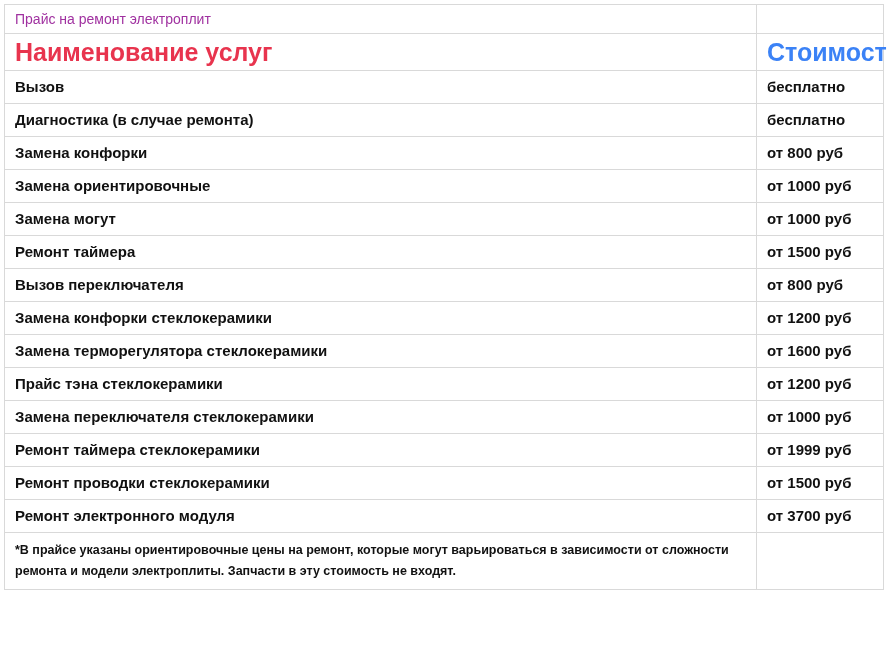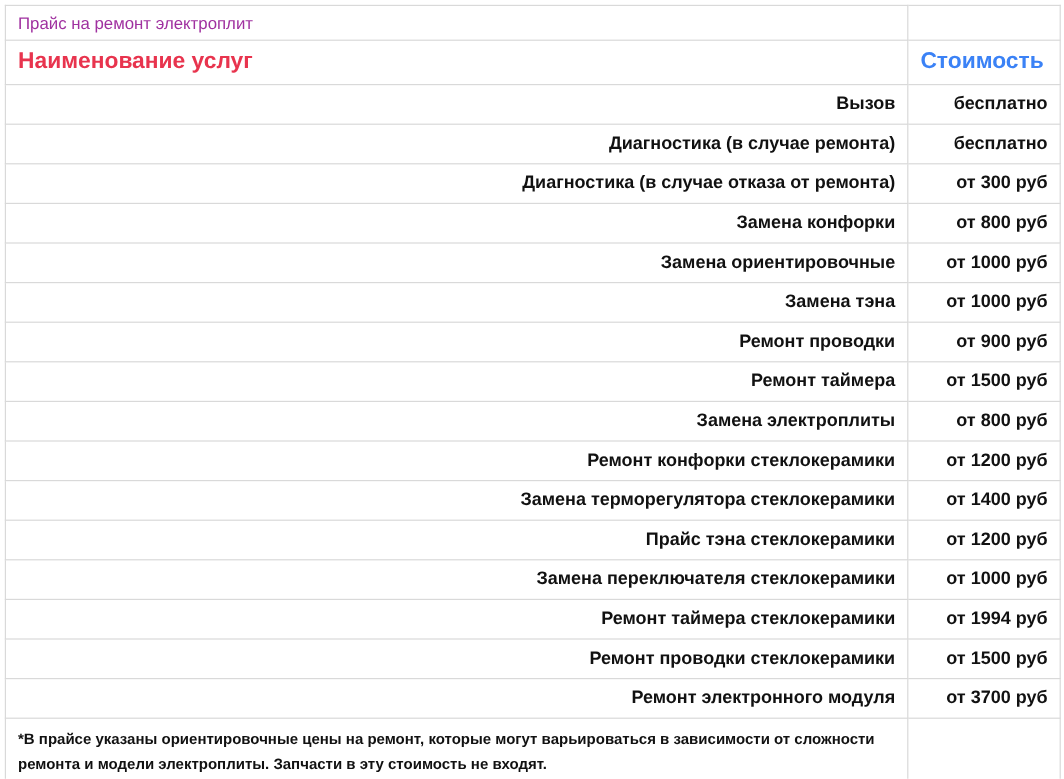--- a/index.html
+++ b/index.html
@@ -39,38 +39,37 @@
     line-height: 28px;
     white-space: nowrap;
   }
 
   
   .header-row td {
     height: 36px;
   }
   .header-cell {
     color: #e8344e;
-    font-size: 19px;
+    font-size: 25px;
     font-weight: bold;
     line-height: 36px;
     white-space: nowrap;
   }
   .header-cell.price {
     color: #3b82f6;
   }
 
   
   .row td {
     height: 32px;
     font-size: 15px;
     font-weight: bold;
     color: #111111;
     line-height: 32px;
     white-space: nowrap;
-    text-align: right;
   }
 
   
   .note-row td {
     height: 56px;
     vertical-align: middle;
   }
   .note-text {
     font-size: 12.5px;
     font-weight: bold;
@@ -109,66 +108,58 @@
 
     <tr class="row">
       <td>Вызов</td>
       <td>бесплатно</td>
     </tr>
     <tr class="row">
       <td>Диагностика (в случае ремонта)</td>
       <td>бесплатно</td>
     </tr>
     <tr class="row">
-      <td>Диагностика (в случае отказа от ремонта)</td>
-      <td>от 300 руб</td>
-    </tr>
-    <tr class="row">
       <td>Замена конфорки</td>
       <td>от 800 руб</td>
     </tr>
     <tr class="row">
       <td>Замена ориентировочные</td>
       <td>от 1000 руб</td>
     </tr>
     <tr class="row">
-      <td>Замена тэна</td>
+      <td>Замена могут</td>
       <td>от 1000 руб</td>
-    </tr>
-    <tr class="row">
-      <td>Ремонт проводки</td>
-      <td>от 900 руб</td>
     </tr>
     <tr class="row">
       <td>Ремонт таймера</td>
       <td>от 1500 руб</td>
     </tr>
     <tr class="row">
-      <td>Замена электроплиты</td>
+      <td>Вызов переключателя</td>
       <td>от 800 руб</td>
     </tr>
     <tr class="row">
-      <td>Ремонт конфорки стеклокерамики</td>
+      <td>Замена конфорки стеклокерамики</td>
       <td>от 1200 руб</td>
     </tr>
     <tr class="row">
       <td>Замена терморегулятора стеклокерамики</td>
-      <td>от 1400 руб</td>
+      <td>от 1600 руб</td>
     </tr>
     <tr class="row">
       <td>Прайс тэна стеклокерамики</td>
       <td>от 1200 руб</td>
     </tr>
     <tr class="row">
       <td>Замена переключателя стеклокерамики</td>
       <td>от 1000 руб</td>
     </tr>
     <tr class="row">
       <td>Ремонт таймера стеклокерамики</td>
-      <td>от 1994 руб</td>
+      <td>от 1999 руб</td>
     </tr>
     <tr class="row">
       <td>Ремонт проводки стеклокерамики</td>
       <td>от 1500 руб</td>
     </tr>
     <tr class="row">
       <td>Ремонт электронного модуля</td>
       <td>от 3700 руб</td>
     </tr>
 

